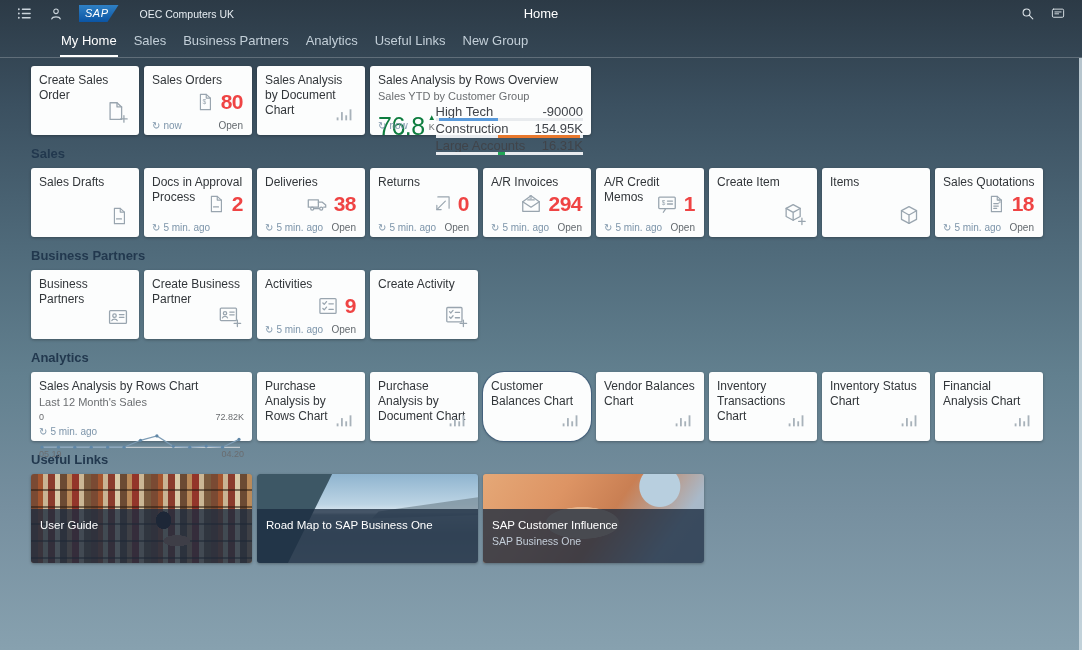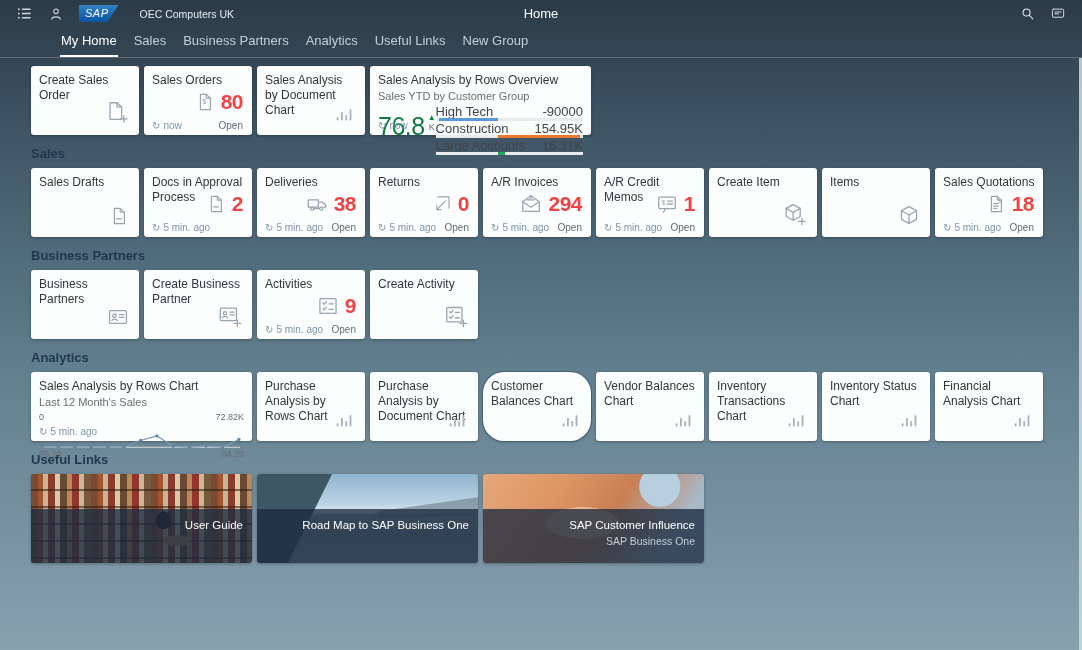--- a/index.html
+++ b/index.html
@@ -55,21 +55,21 @@
   .cmp-bar{height:3px;background:#e8ebee;position:relative;margin-top:1px;}
   .cmp-fill{position:absolute;top:0;height:3px;}
 
   
   .lc-labels{display:flex;justify-content:space-between;font-size:9px;color:#6a6d70;margin-top:3px;}
   .lc-labels.bottom{margin-top:0;justify-content:space-between;}
   .lc-svg{display:block;margin-top:1px;}
 
   
   .img-tile{width:221px;height:89px;border-radius:3px;overflow:hidden;position:relative;flex-shrink:0;
-    box-shadow:0 1px 3px rgba(0,0,0,.3);cursor:pointer;text-align:right;}
+    box-shadow:0 1px 3px rgba(0,0,0,.3);cursor:pointer;}
   .scene{position:absolute;inset:0;}
   .scene-library{background:
     radial-gradient(ellipse 13px 15px at 60% 52%, #241a18 58%, rgba(0,0,0,0) 60%),
     radial-gradient(ellipse 24px 10px at 66% 75%, #b97f62 55%, rgba(0,0,0,0) 57%),
     repeating-linear-gradient(180deg, rgba(40,26,16,0) 0 15px, rgba(40,26,16,.55) 15px 17px),
     repeating-linear-gradient(90deg,#7a4a33 0 7px,#a3552f 7px 12px,#c9b493 12px 17px,#8a3b2c 17px 24px,
       #d9c9a8 24px 29px,#6b4a33 29px 36px,#b98a5a 36px 41px,#93352a 41px 48px,#cbb795 48px 53px,#7a5a3d 53px 60px);}
   .scene-road{background:
     linear-gradient(180deg,#8fb4cf 0%,#bcd4e4 34%,#dde8f0 43%,#97a9b4 46%,#7e929e 68%,#8a9da8 100%);}
   .scene-road::before{content:"";position:absolute;inset:0;background:#3d5765;

